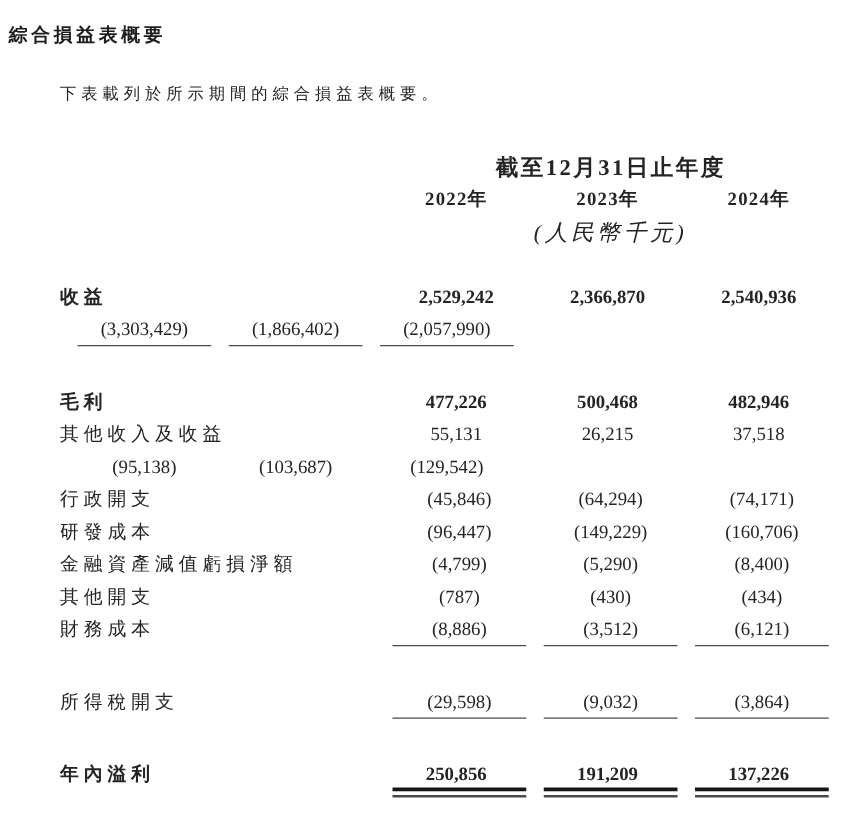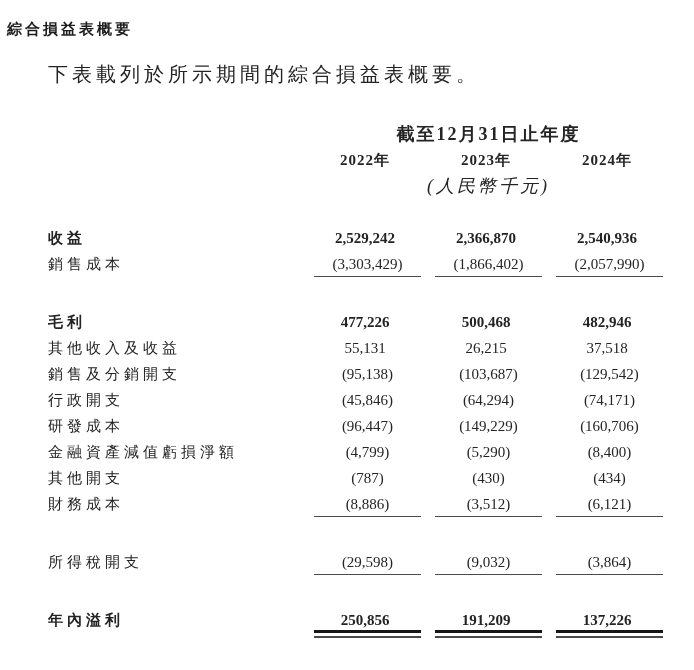--- a/index.html
+++ b/index.html
@@ -17,21 +17,21 @@
     margin: 20px 0 0 7px;
     font-family: "Liberation Sans", "DejaVu Sans", sans-serif;
     font-size: 15px;
     font-weight: bold;
     letter-spacing: 3px;
     color: #1c1c1c;
     line-height: 17px;
   }
   .intro {
     margin: 29px 16px 0 48px;
-    font-size: 20px;
+    font-size: 13px;
     letter-spacing: 4px;
     line-height: 17px;
   }
   .fin-table {
     margin: 38px 31px 0 48px; 
   }
   .row { display: flex; height: 26px; line-height: 26px; }
   .lbl {
     flex: 1;
     font-size: 15px;
@@ -103,21 +103,20 @@
     <div class="sp26"></div>
 
     <div class="row b">
       <div class="lbl">收益</div>
       <div class="val plain">2,529,242</div>
       <div class="val plain">2,366,870</div>
       <div class="val plain">2,540,936</div>
     </div>
 
     <div class="row u">
-      <div class="lbl">銷售成本</div>
       <div class="val">(3,303,429)</div>
       <div class="val">(1,866,402)</div>
       <div class="val">(2,057,990)</div>
     </div>
 
     <div class="sp32"></div>
 
     <div class="row b">
       <div class="lbl">毛利</div>
       <div class="val plain">477,226</div>
@@ -126,21 +125,20 @@
     </div>
 
     <div class="row">
       <div class="lbl">其他收入及收益</div>
       <div class="val plain">55,131</div>
       <div class="val plain">26,215</div>
       <div class="val plain">37,518</div>
     </div>
 
     <div class="row">
-      <div class="lbl">銷售及分銷開支</div>
       <div class="val">(95,138)</div>
       <div class="val">(103,687)</div>
       <div class="val">(129,542)</div>
     </div>
 
     <div class="row">
       <div class="lbl">行政開支</div>
       <div class="val">(45,846)</div>
       <div class="val">(64,294)</div>
       <div class="val">(74,171)</div>

